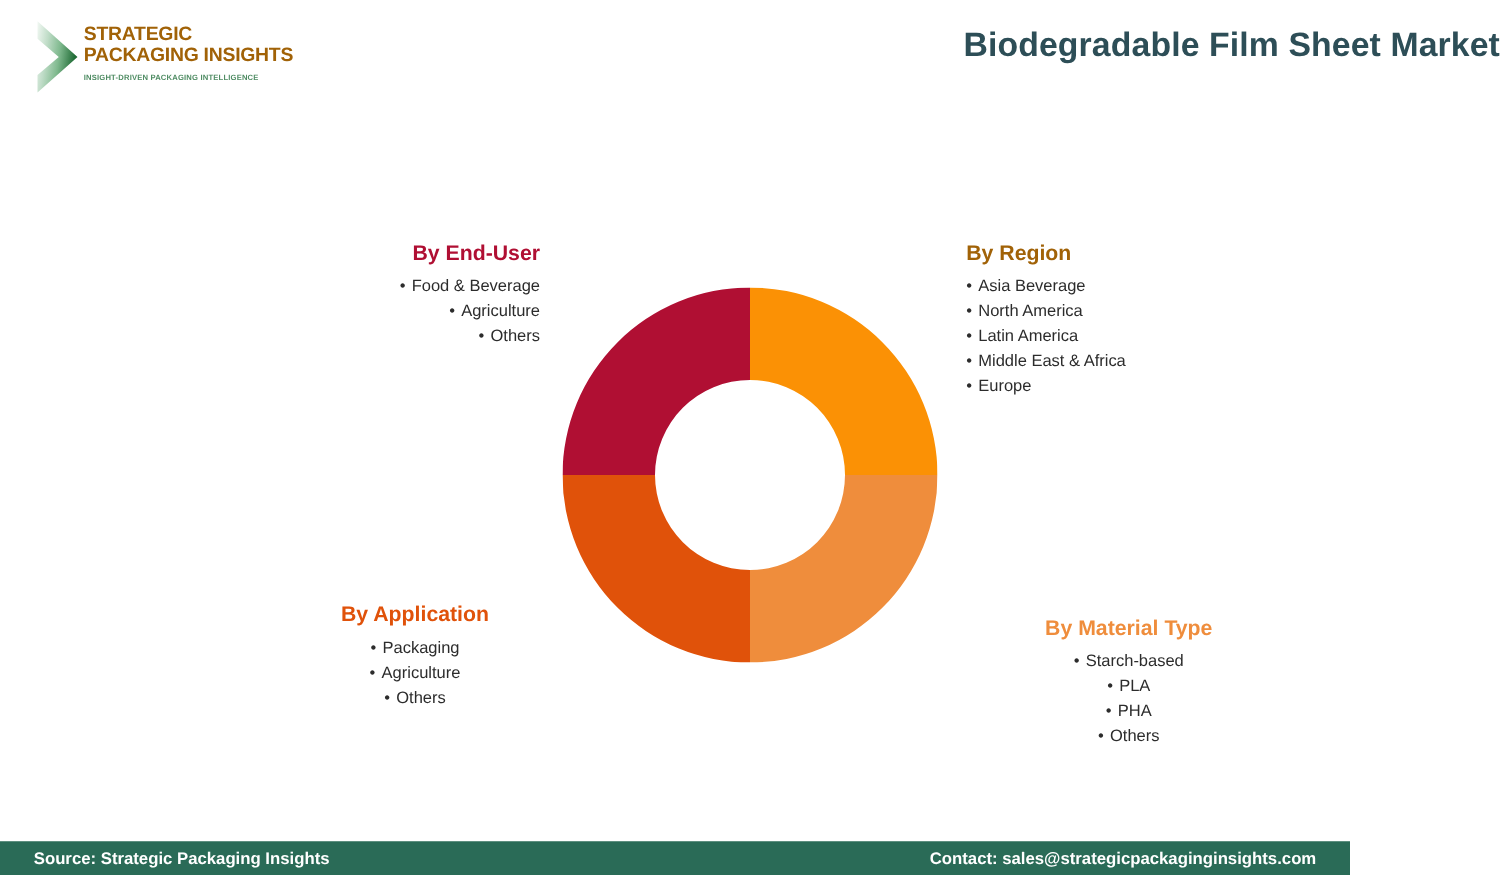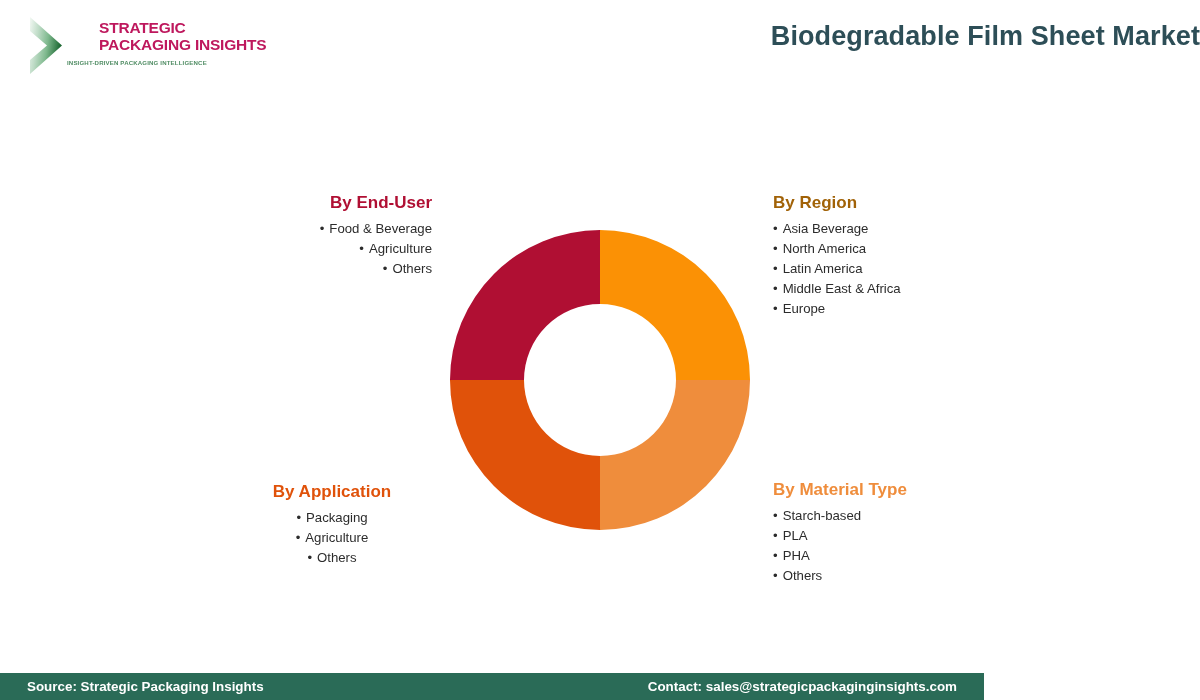--- a/index.html
+++ b/index.html
@@ -35,22 +35,21 @@
     position: absolute;
     left: 41px;
     top: 6px;
     width: 200px;
   }
   .logo-line {
     font-weight: bold;
     font-size: 15.5px;
     letter-spacing: -0.2px;
     line-height: 16.5px;
-    color: #be185d;
-    margin-left: 32px;
+    color: #a16207;
   }
   #logo-tagline {
     margin-top: 6px;
     font-size: 6.1px;
     letter-spacing: 0.15px;
     color: #4F8C63;
     font-weight: bold;
     white-space: nowrap;
   }
 
@@ -107,29 +106,29 @@
 
   #seg-end-user     { left: 240px; top: 193px; width: 192px; }
   #seg-end-user .seg-heading { color: #B00F33; }
 
   #seg-region       { left: 773px; top: 193px; width: 260px; }
   #seg-region .seg-heading   { color: #a16207; }
 
   #seg-application  { left: 236px; top: 482px; width: 192px; text-align: center; }
   #seg-application .seg-heading { color: #E0520A; }
 
-  #seg-material     { left: 773px; top: 480px; width: 260px; }
+  #seg-material     { left: 773px; top: 493px; width: 260px; text-align: center; }
   #seg-material .seg-heading { color: #EF8D3C; }
 
   
   #footer {
     position: absolute;
     left: 0;
     top: 673px;
-    width: 984px;
+    width: 1080px;
     height: 27px;
     background: #2A6B57;
     display: flex;
     align-items: center;
     justify-content: space-between;
     box-sizing: border-box;
     padding: 0 27px;
   }
   .footer-text {
     color: #ffffff;

